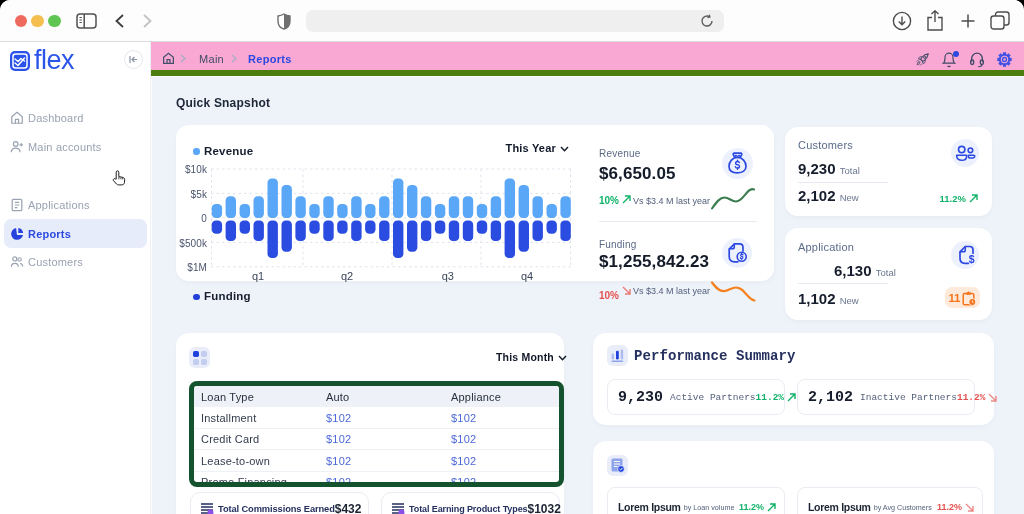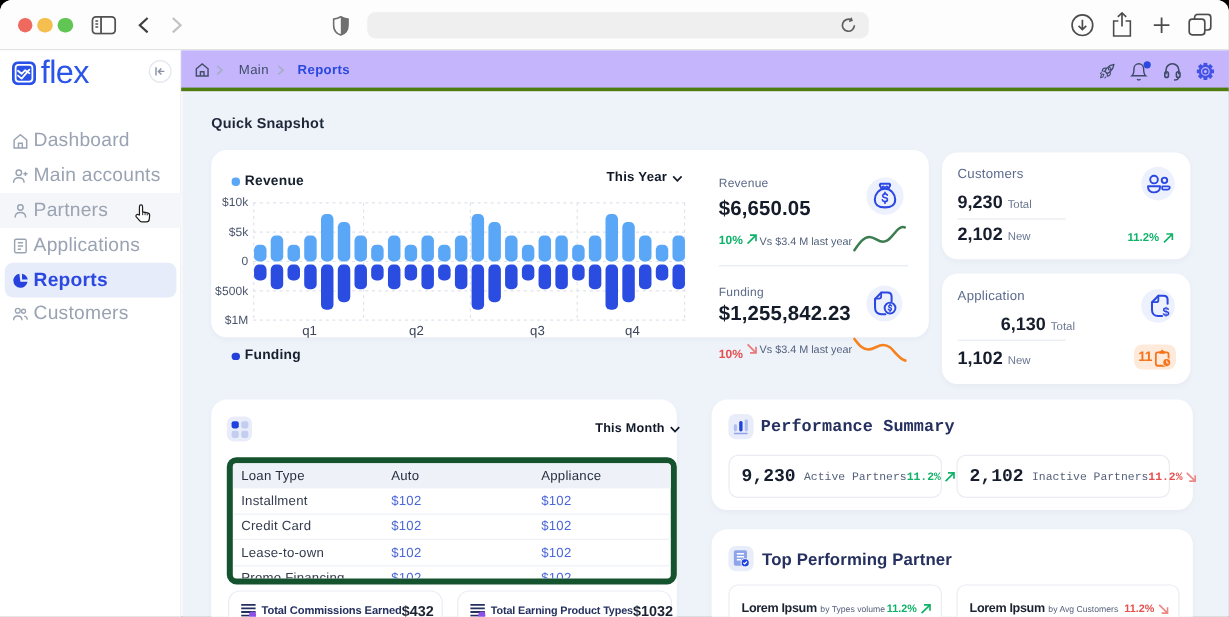--- a/index.html
+++ b/index.html
@@ -7,27 +7,27 @@
 body { font-family:"Liberation Sans", sans-serif; }
 #win { position:absolute; left:0; top:0; width:1024px; height:514px; background:#fdfdfd; border-radius:10px 10px 0 0; overflow:hidden; }
 .abs { position:absolute; }
 
 
 #chrome { position:absolute; left:0; top:0; width:1024px; height:42px; background:#fdfdfd; border-bottom:1px solid #dcdcdc; }
 .tl { position:absolute; top:14.7px; width:12.5px; height:12.5px; border-radius:50%; }
 #urlbar { position:absolute; left:306px; top:10px; width:418px; height:22px; background:#efefef; border-radius:7px; }
 
 
-#appheader { position:absolute; left:151px; top:42px; width:873px; height:34px; background:#c4b5fd; border-bottom:3px solid #4d7c0f; }
+#appheader { position:absolute; left:151px; top:42px; width:873px; height:34px; background:#f9a8d4; border-bottom:6px solid #4d7c0f; }
 #sidebar { position:absolute; left:0; top:42px; width:151px; height:472px; background:#fff; border-right:1px solid #edf0f5; }
 #content { position:absolute; left:152px; top:77px; width:872px; height:437px; background:#eef2f9; }
 
 
 .navitem { position:absolute; left:0; width:151px; height:29px; }
-.navlabel { position:absolute; left:28px; top:50%; transform:translateY(-50%); font-size:16px; letter-spacing:.2px; color:#9aa3b2; }
+.navlabel { position:absolute; left:28px; top:50%; transform:translateY(-50%); font-size:11px; letter-spacing:.2px; color:#9aa3b2; }
 .navicon { position:absolute; left:10px; top:50%; transform:translateY(-50%); width:14px; height:14px; }
 
 
 .card { position:absolute; background:#fff; border-radius:13px; box-shadow:0 2px 5px rgba(30,50,100,.03); }
 .subbox { position:absolute; background:#fff; border:1px solid #e9ecf2; border-radius:8px; }
 .subrow { display:flex; align-items:center; height:100%; padding:0 8px 0 10px; }
 .subrow svg { flex:none; }
 .subrow span { white-space:nowrap; }
 .pctgrp { margin-left:auto; display:flex; align-items:center; gap:3px; }
 .green { color:#10b269; }
@@ -110,27 +110,20 @@
         </svg>
       <span class="navlabel">Dashboard</span>
     </div>
     <div class="navitem" style="top:90px;">
       <svg class="navicon" viewBox="0 0 16 16" fill="none" stroke="#9aa3b2" stroke-width="1.4">
           <circle cx="6.5" cy="4.5" r="2.6"></circle>
           <path d="M1.5 14 C1.5 11 3.7 9.3 6.5 9.3 C9.3 9.3 11.5 11 11.5 14"></path>
           <path d="M12.8 3.5 L12.8 7.5 M10.8 5.5 L14.8 5.5" stroke-width="1.3"></path>
         </svg>
       <span class="navlabel">Main accounts</span>
-    </div>
-    <div class="navitem" style="top:119px;background:#f4f6f9;">
-      <svg class="navicon" viewBox="0 0 16 16" fill="none" stroke="#9aa3b2" stroke-width="1.4">
-          <circle cx="8" cy="4.5" r="2.6"></circle>
-          <path d="M3 14 C3 11 5.2 9.3 8 9.3 C10.8 9.3 13 11 13 14"></path>
-        </svg>
-      <span class="navlabel">Partners</span>
     </div>
     <div class="navitem" style="top:148px;padding-left:44px;">
       <svg class="navicon" viewBox="0 0 16 16" fill="none" stroke="#9aa3b2" stroke-width="1.4">
           <rect x="2.5" y="1.5" width="11" height="13" rx="1.5"></rect>
           <path d="M5.5 5 L10.5 5 M5.5 8 L10.5 8 M5.5 11 L8.5 11"></path>
         </svg>
       <span class="navlabel">Applications</span>
     </div>
     <div class="navitem" style="top:177px;left:4px;width:143px;background:#e7ecfb;border-radius:7px;">
       <svg class="navicon" style="left:6px;" viewBox="0 0 16 16">
@@ -456,25 +449,24 @@
     </div>
 
     <div class="card" style="left:441px;top:364px;width:401px;height:92px;">
       <div class="iconsq" style="left:14px;top:14px;"></div>
       <svg class="abs" style="left:18px;top:17px;" width="14" height="15" viewBox="0 0 14 15">
           <rect x="0.5" y="0.5" width="11" height="13" rx="1.5" fill="#8ea4ea"></rect>
           <path d="M3 3.5 L9 3.5 M3 6 L9 6 M3 8.5 L6.5 8.5" stroke="#fff" stroke-width="1.2"></path>
           <circle cx="10" cy="11" r="3.4" fill="#1f41dd" stroke="#fff" stroke-width="0.8"></circle>
           <path d="M8.5 11 L9.6 12 L11.5 9.9" stroke="#fff" stroke-width="1" fill="none"></path>
         </svg>
-      <div class="cardtitle" style="left:42px;top:17px;">Top Performing Partner</div>
       <div class="subbox" style="left:14px;top:46px;width:178px;height:40px;">
         <div class="subrow">
             <span style="font-size:10.5px;font-weight:700;color:#1c2433;letter-spacing:-.3px;">Lorem Ipsum</span>
-            <span style="font-size:7.2px;color:#55607a;margin-left:3px;">by Types volume</span>
+            <span style="font-size:7.2px;color:#55607a;margin-left:3px;">by Loan volume</span>
             <span class="pctgrp">
               <span class="green" style="font-size:9px;font-weight:700;">11.2%</span>
               <svg width="9" height="9" viewBox="0 0 9 9" fill="none" stroke="#10b269" stroke-width="1.4">
                 <path d="M1 8 L8 1 M3 1 L8 1 L8 6"></path>
               </svg>
             </span>
           </div>
       </div>
       <div class="subbox" style="left:204px;top:46px;width:186px;height:40px;">
         <div class="subrow">

